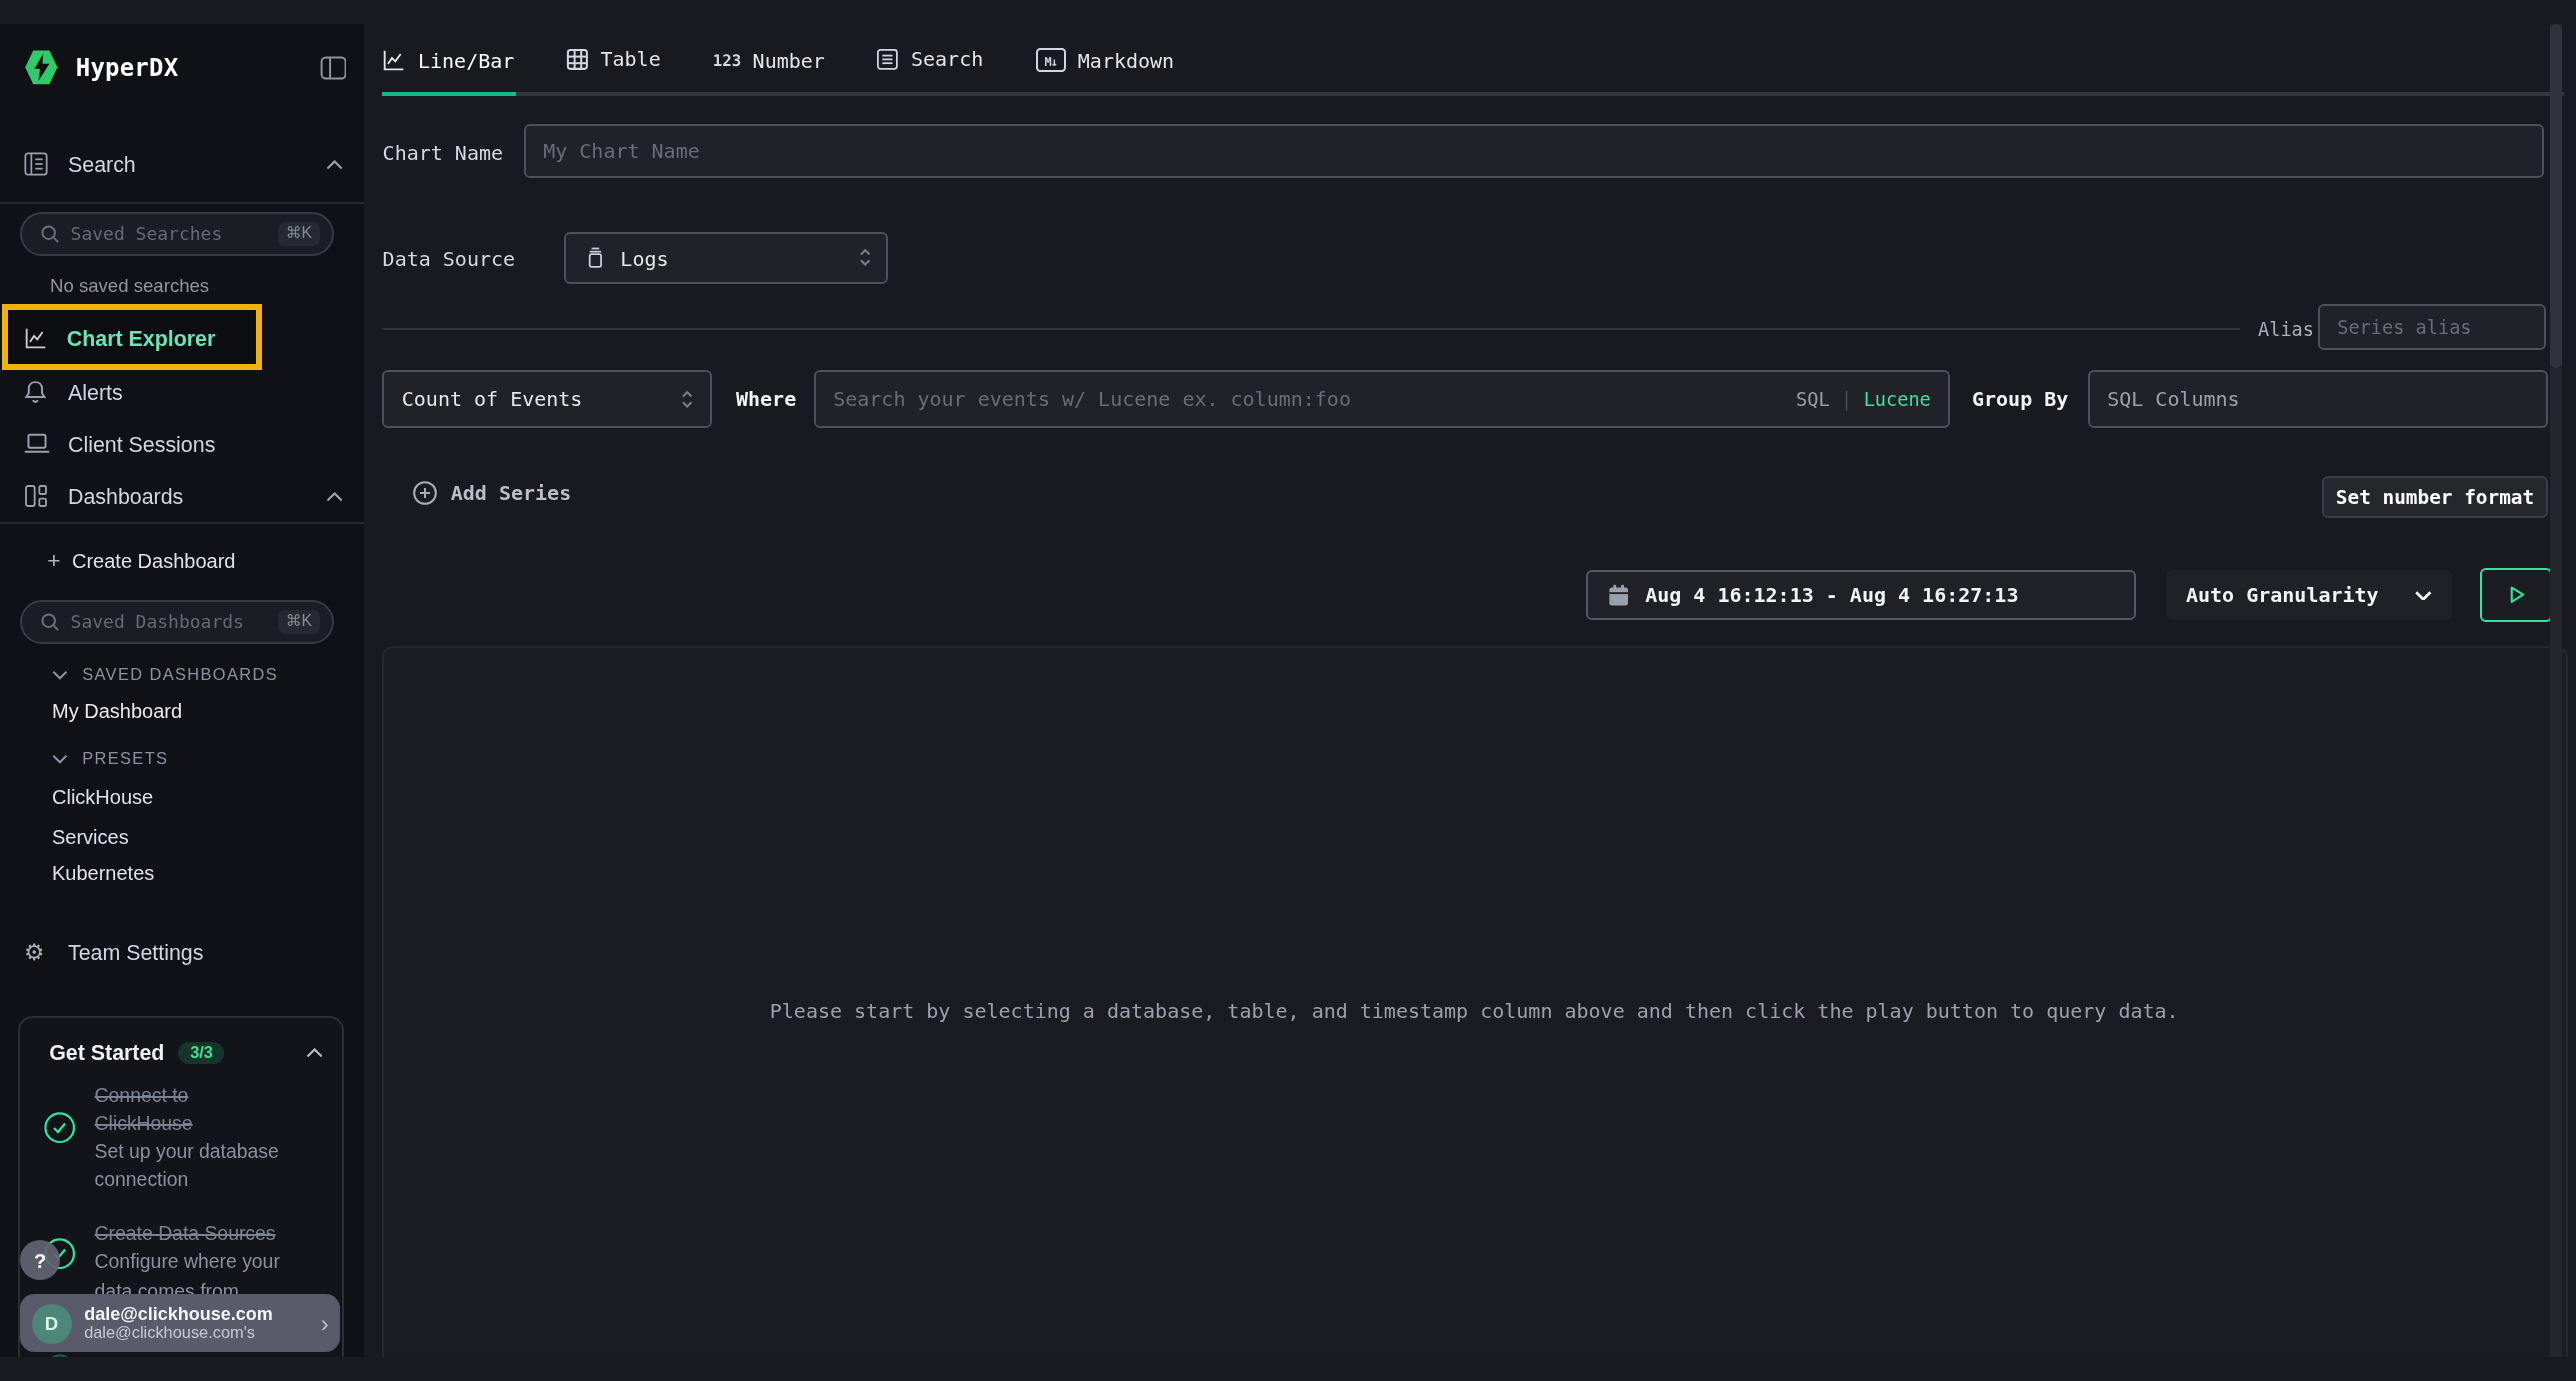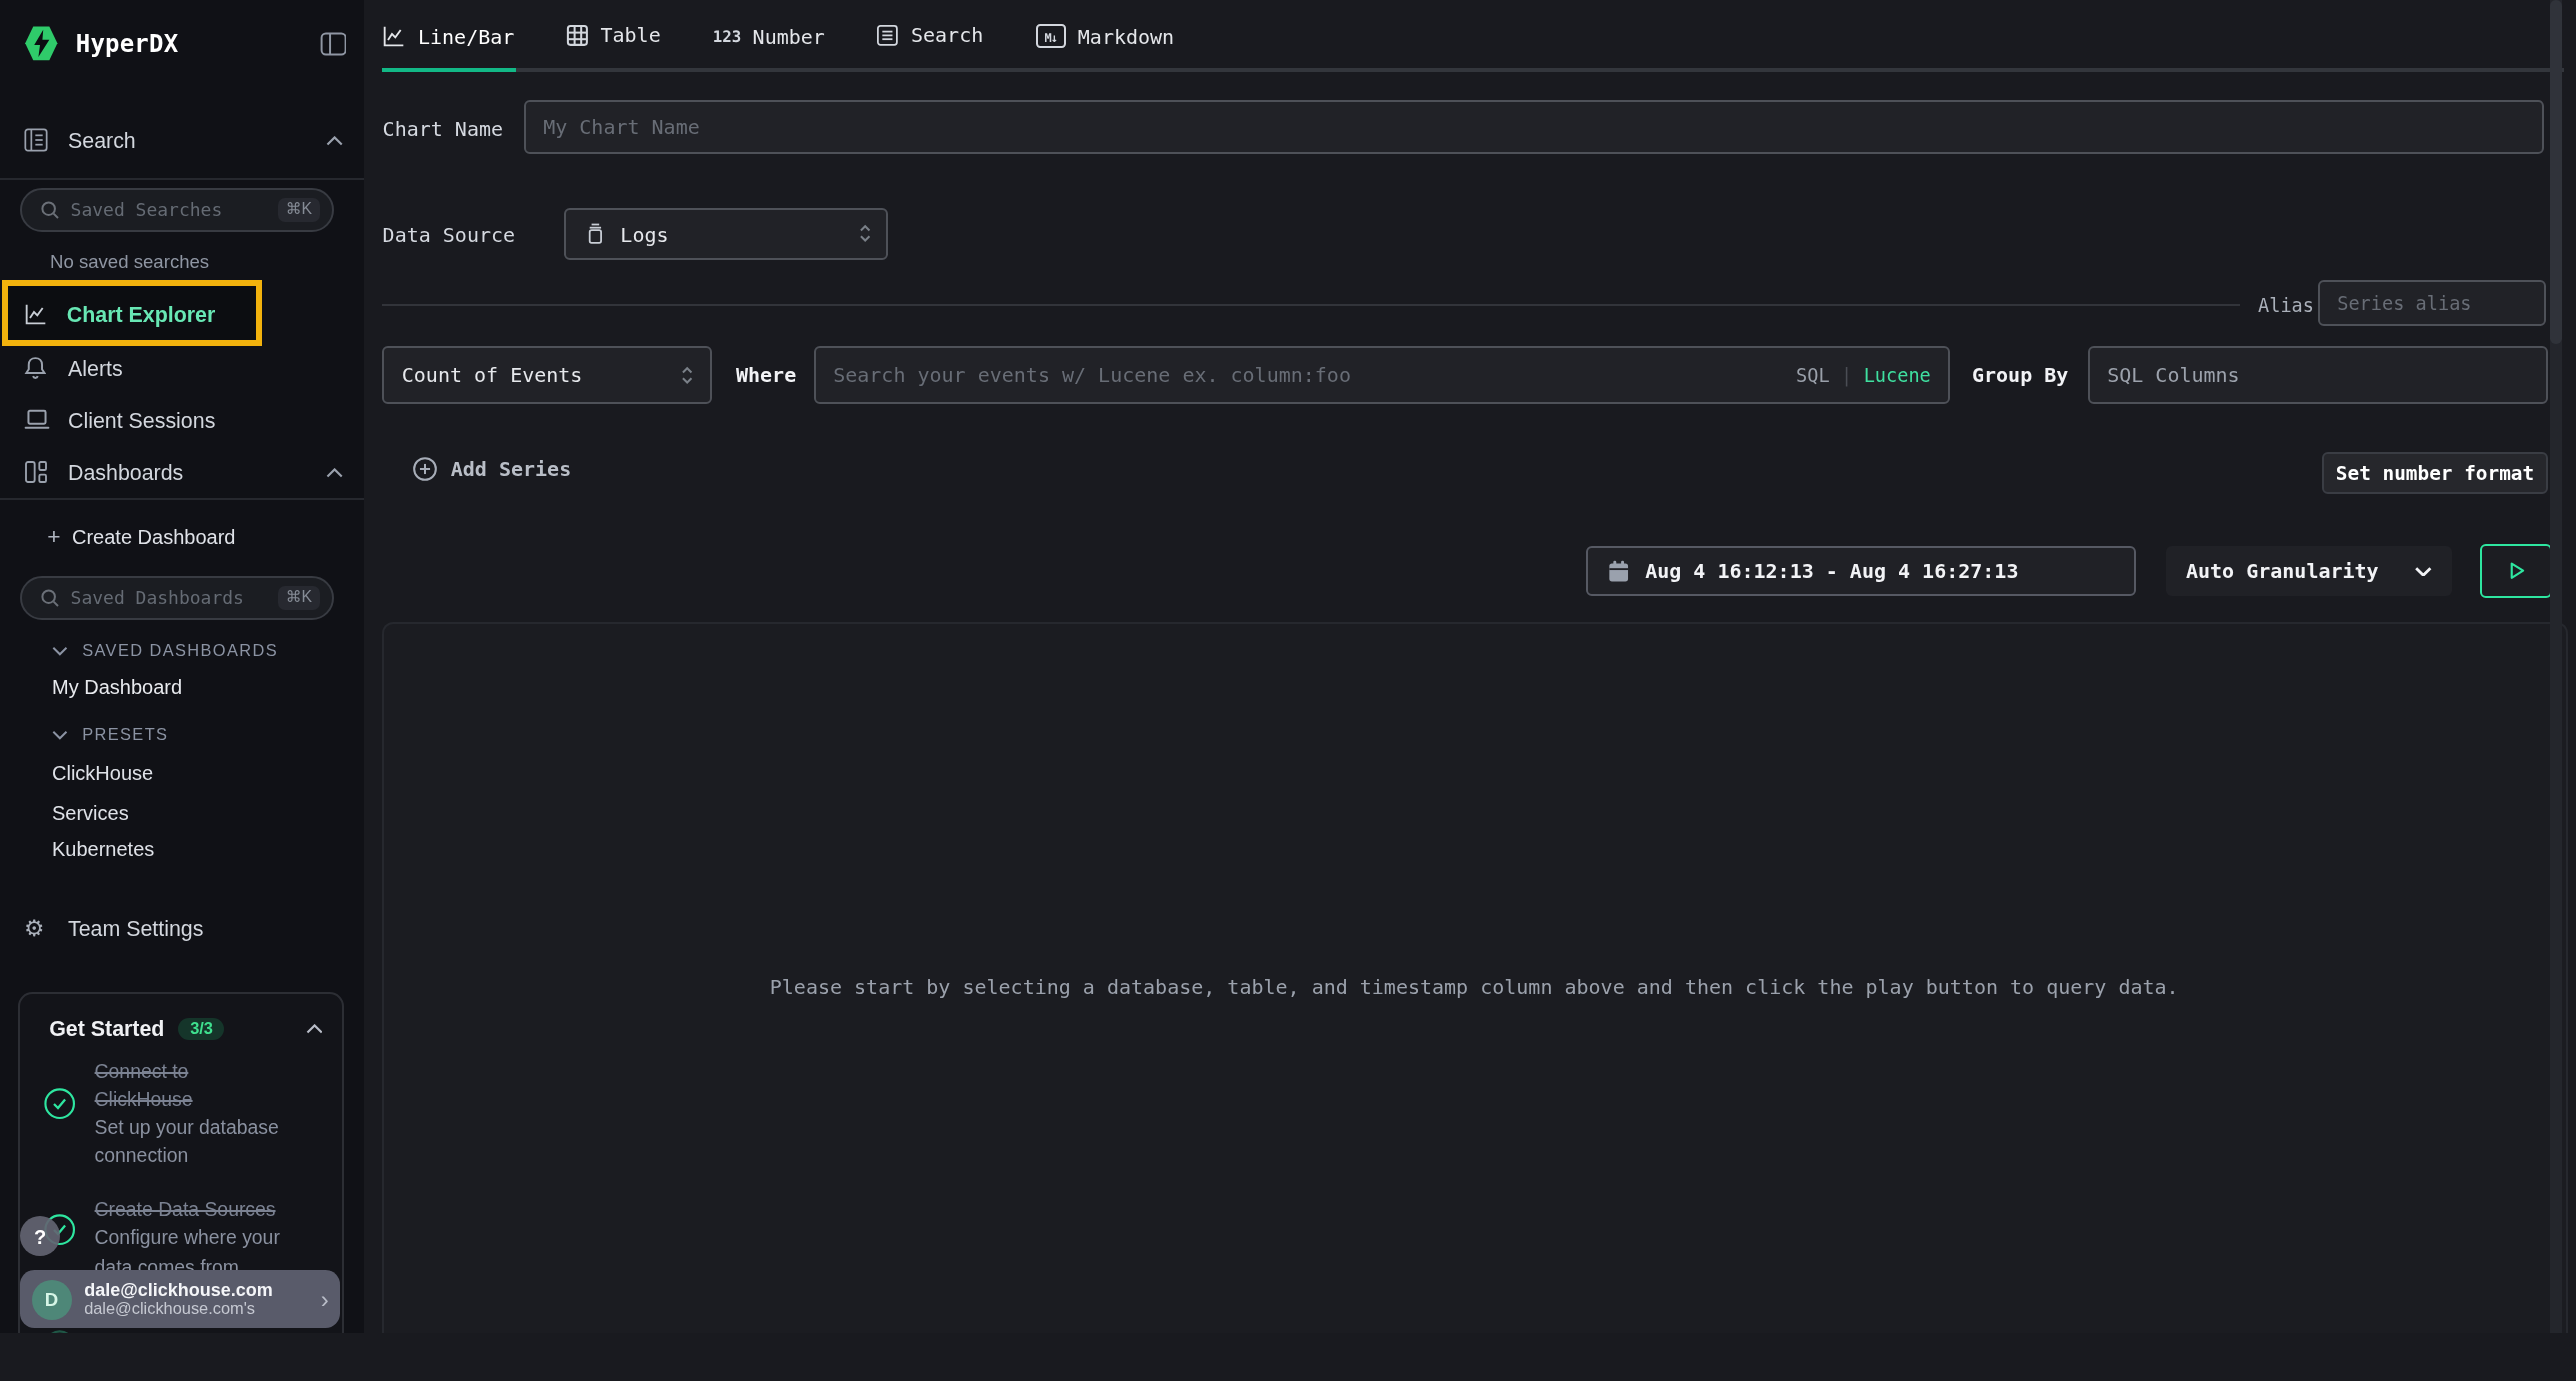--- a/index.html
+++ b/index.html
@@ -1,16 +1,16 @@
 <!DOCTYPE html>
 <html style="font-size:11.4px"><head>
 <meta charset="utf-8">
 <style>
   html,body{margin:0;padding:0;background:#191a1f;}
-  .viewport{width:2576px;height:1333px;overflow:hidden;position:relative;}
+  .viewport{width:2576px;height:1333px;overflow:hidden;position:relative;margin-top:24px;}
   .stage{width:1288px;height:691px;transform:scale(2);transform-origin:0 0;position:relative;
          background:#191a1f;font-family:"Liberation Sans",sans-serif;-webkit-font-smoothing:antialiased;}
   .mono{font-family:"DejaVu Sans Mono",monospace;}
   svg{display:block;}
 
   
   .sidebar{position:absolute;left:0;top:0;width:182px;height:691px;background:#101116;overflow:hidden;}
   .logo-row{position:absolute;top:11.4px;left:11.4px;right:8.6px;height:21.5px;display:flex;align-items:center;}
   .logo-mark{width:19.3px;height:19.3px;margin-right:7.2px;}
   .logo-text{font-family:"DejaVu Sans Mono",monospace;font-weight:bold;font-size:12px;color:#ffffff;letter-spacing:0.1px;}

